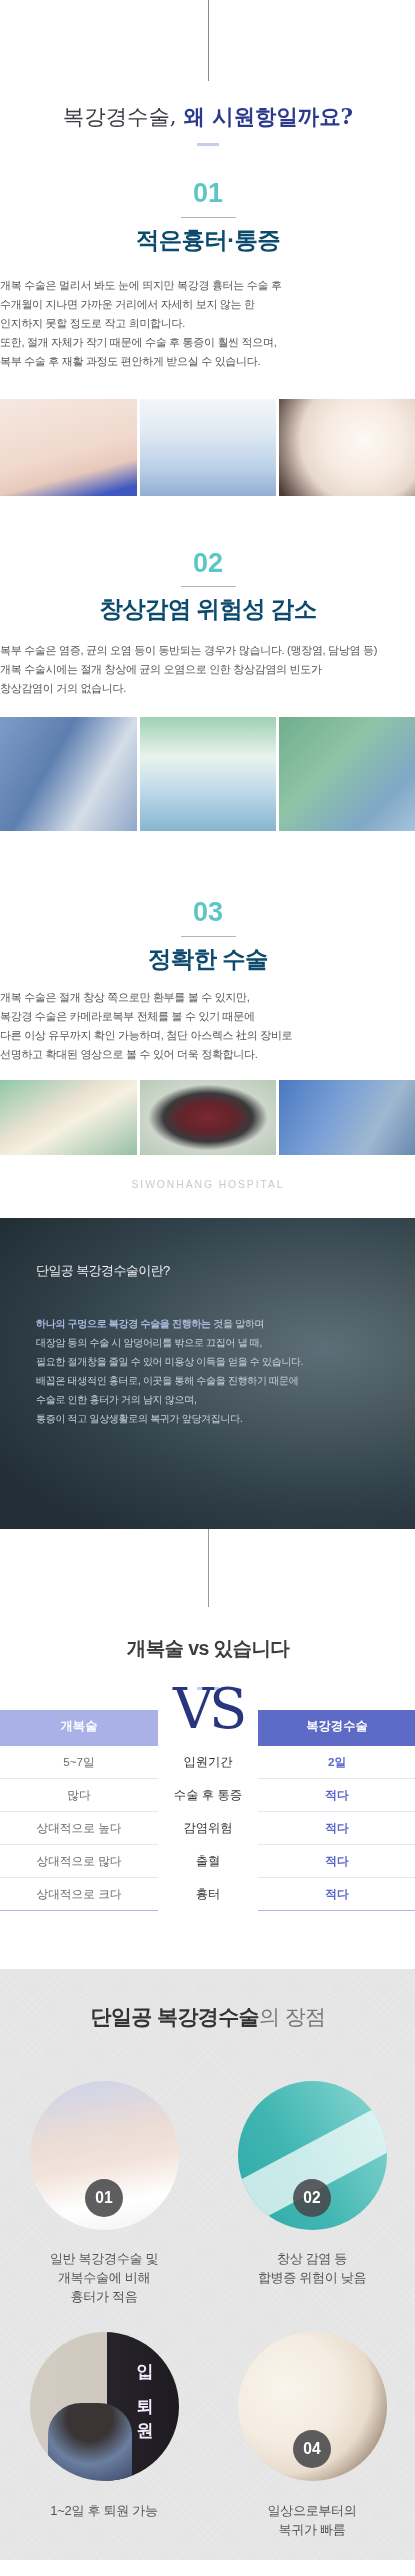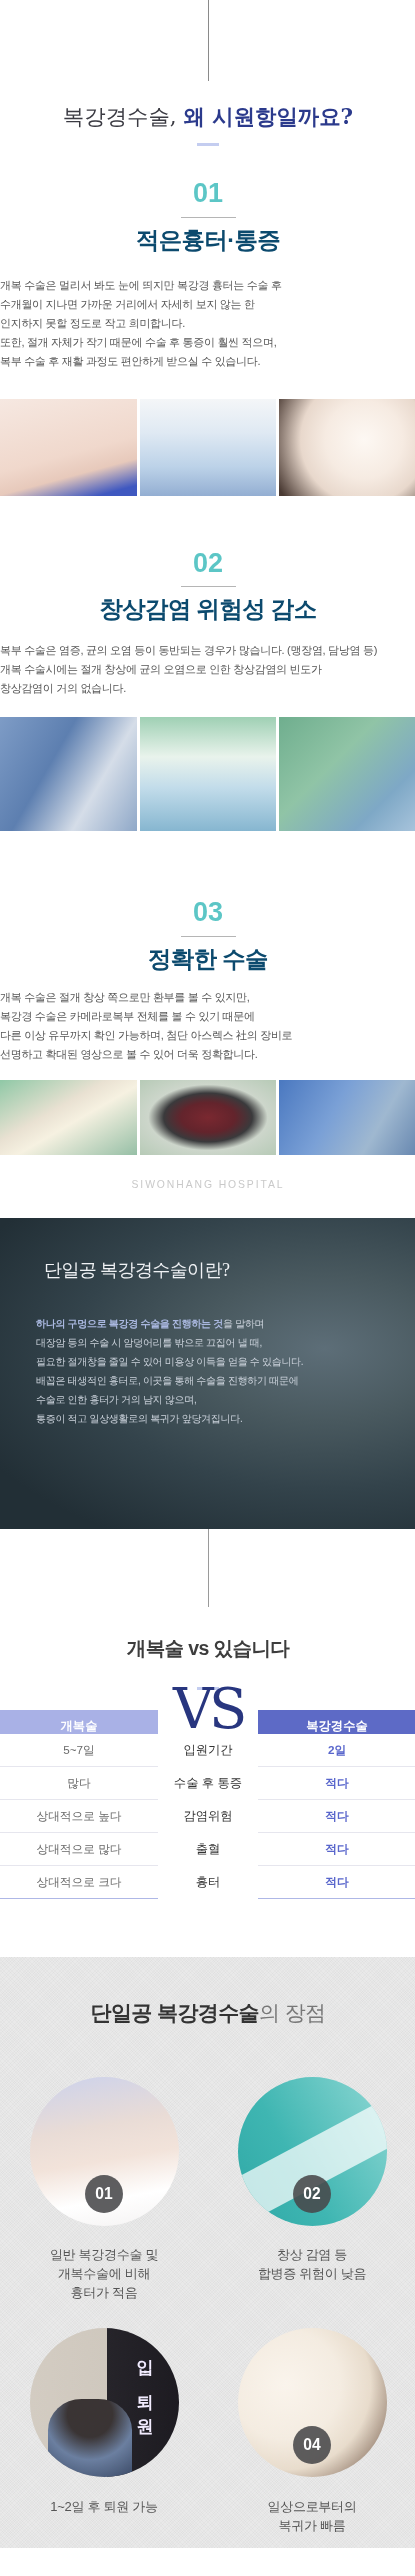--- a/index.html
+++ b/index.html
@@ -36,45 +36,45 @@
   .ph-orlight{background:linear-gradient(150deg,#8fc8a6 0%,#e9e1d2 40%,#f6f1e1 55%,#96bfa6 100%);}
   .ph-monitor{background:radial-gradient(ellipse at center,#7a2830 0%,#63242c 28%,#3a3a3c 46%,#cdd6cb 62%,#b6cab6 100%);}
   .ph-scope{background:linear-gradient(120deg,#4a78c0 0%,#7aa0d6 40%,#9fb8d0 70%,#6888b0 100%);}
 
   .watermark{margin-top:23px;text-align:center;font-size:10.4px;line-height:14.3px;
              color:#c9c9c9;letter-spacing:1.9px;}
 
   .dark-section{margin-top:26px;height:311px;box-sizing:border-box;padding:40px 0 0 36px;
     background:radial-gradient(ellipse at 78% 42%,#5d6e78 0%,#49595f 28%,#33434b 55%,#222f36 85%),#2c3b44;
     background-blend-mode:normal;}
-  .dark-heading{font-family:Liberation Serif, serif;font-size:18px;line-height:25px;
-                color:#f0f2f5;letter-spacing:-0.6px;margin-left:8px;}
+  .dark-heading{font-family:Liberation Sans, sans-serif;font-size:13px;line-height:25px;
+                color:#f0f2f5;letter-spacing:-0.6px;}
   .dark-body{margin-top:31px;font-size:10px;line-height:19px;color:#ccd3dc;letter-spacing:-0.3px;}
   .dark-body .hl{color:#aab8e0;font-weight:bold;}
 
   .mid-line{width:0.6px;height:78px;margin:0 auto;background:#9a9a9a;}
   .cmp-heading{margin-top:26px;text-align:center;font-size:19.5px;line-height:31px;
                font-weight:800;color:#3d3d3d;letter-spacing:-0.6px;}
   .cmp-heading + .lav-bar{margin-top:23px;}
 
   .cmp-table{position:relative;margin-top:19.5px;display:grid;
              grid-template-columns:158px 100px 158px;}
   .vs{position:absolute;top:-34px;left:50%;transform:translateX(-50%);
       font-family:"DejaVu Serif","Liberation Serif",serif;font-size:56px;line-height:65px;
       color:#28367f;letter-spacing:-4.5px;}
-  .cmp-hdr{height:24px;line-height:32px;text-align:center;color:#fff;font-weight:bold;font-size:12.3px;}
+  .cmp-hdr{height:36px;line-height:32px;text-align:center;color:#fff;font-weight:bold;font-size:12.3px;}
   .cmp-hdr.left{background:#a9b1e6;}
   .cmp-hdr.right{background:#5d6ac6;}
   .cmp-cell{height:32px;line-height:32px;text-align:center;font-size:11.7px;}
   .cmp-cell.l{color:#6a6a6a;border-bottom:0.6px solid #e6e6ee;}
   .cmp-cell.m{color:#333;font-weight:normal;font-size:12.3px;}
   .cmp-cell.r{color:#5966cc;font-weight:bold;border-bottom:0.6px solid #e6e6ee;}
   .cmp-cell.last{border-bottom:1.3px solid #aeb7e6;}
 
-  .adv-section{margin-top:58px;height:591px;box-sizing:border-box;padding-top:40px;
+  .adv-section{margin-top:58px;height:591px;box-sizing:border-box;padding-top:32px;
     background-color:#e9e9e9;
     background-image:repeating-linear-gradient(45deg,rgba(0,0,0,0.025) 0 0.6px,transparent 0.6px 1.9px),
                      repeating-linear-gradient(-45deg,rgba(0,0,0,0.025) 0 0.6px,transparent 0.6px 1.9px);}
   .adv-heading{text-align:center;font-size:21px;line-height:31px;color:#777;letter-spacing:-0.6px;}
   .adv-heading .b{color:#333;font-weight:800;}
   .adv-grid{margin-top:49px;display:grid;grid-template-columns:208px 208px;row-gap:26px;justify-items:center;}
   .adv-item{text-align:center;}
   .adv-circle{position:relative;width:149px;height:149px;border-radius:50%;margin:0 auto;overflow:hidden;}
   .adv-badge{position:absolute;left:50%;bottom:13px;transform:translateX(-50%);
              width:38px;height:38px;border-radius:50%;background:rgba(72,72,74,0.88);

